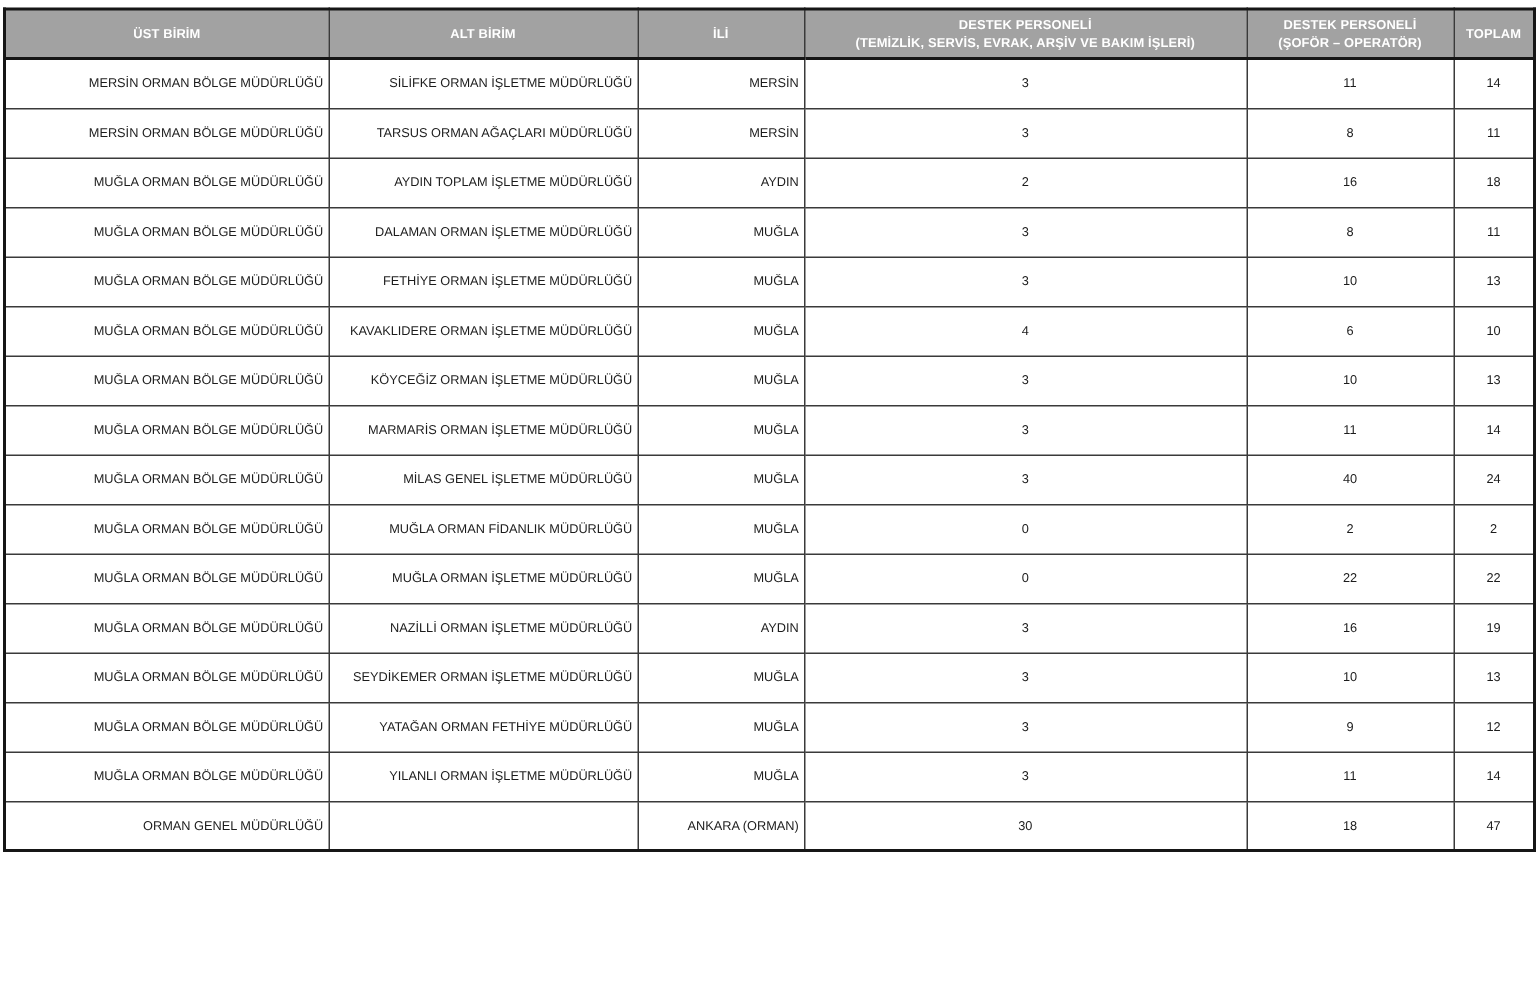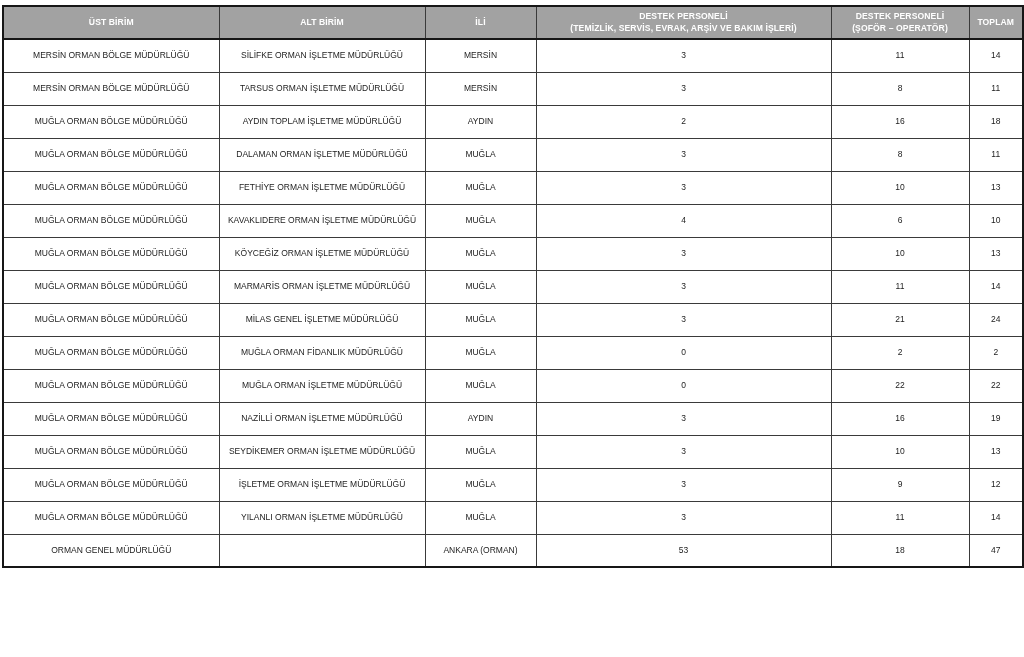--- a/index.html
+++ b/index.html
@@ -54,21 +54,21 @@
   td {
     color: var(--cell-text);
     font-size: 8.5px;
     height: 33px;
     line-height: 1.25;
     padding: 1px 3px;
     border: 1px solid var(--border);
     vertical-align: middle;
     overflow: hidden;
   }
-  td:nth-child(-n+3) { text-align: center; }
+  td:nth-child(-n+3) { text-align: right; }
   td.num { text-align: center; }
 </style>
 </head>
 <body>
 
 <div class="table-wrap">
   <table>
     <colgroup>
       <col class="c1">
         <col class="c2">
@@ -91,21 +91,21 @@
         <tr>
           <td>MERSİN ORMAN BÖLGE MÜDÜRLÜĞÜ</td>
           <td>SİLİFKE ORMAN İŞLETME MÜDÜRLÜĞÜ</td>
           <td>MERSİN</td>
           <td class="num">3</td>
           <td class="num">11</td>
           <td class="num">14</td>
         </tr>
         <tr>
           <td>MERSİN ORMAN BÖLGE MÜDÜRLÜĞÜ</td>
-          <td>TARSUS ORMAN İŞLETME MÜDÜRLÜĞÜ</td>
+          <td>TARSUS ORMAN AĞAÇLARI MÜDÜRLÜĞÜ</td>
           <td>MERSİN</td>
           <td class="num">3</td>
           <td class="num">8</td>
           <td class="num">11</td>
         </tr>
         <tr>
           <td>MUĞLA ORMAN BÖLGE MÜDÜRLÜĞÜ</td>
           <td>AYDIN TOPLAM İŞLETME MÜDÜRLÜĞÜ</td>
           <td>AYDIN</td>
           <td class="num">2</td>
@@ -150,21 +150,21 @@
           <td>MUĞLA</td>
           <td class="num">3</td>
           <td class="num">11</td>
           <td class="num">14</td>
         </tr>
         <tr>
           <td>MUĞLA ORMAN BÖLGE MÜDÜRLÜĞÜ</td>
           <td>MİLAS GENEL İŞLETME MÜDÜRLÜĞÜ</td>
           <td>MUĞLA</td>
           <td class="num">3</td>
-          <td class="num">21</td>
+          <td class="num">40</td>
           <td class="num">24</td>
         </tr>
         <tr>
           <td>MUĞLA ORMAN BÖLGE MÜDÜRLÜĞÜ</td>
           <td>MUĞLA ORMAN FİDANLIK MÜDÜRLÜĞÜ</td>
           <td>MUĞLA</td>
           <td class="num">0</td>
           <td class="num">2</td>
           <td class="num">2</td>
         </tr>
@@ -187,37 +187,37 @@
         <tr>
           <td>MUĞLA ORMAN BÖLGE MÜDÜRLÜĞÜ</td>
           <td>SEYDİKEMER ORMAN İŞLETME MÜDÜRLÜĞÜ</td>
           <td>MUĞLA</td>
           <td class="num">3</td>
           <td class="num">10</td>
           <td class="num">13</td>
         </tr>
         <tr>
           <td>MUĞLA ORMAN BÖLGE MÜDÜRLÜĞÜ</td>
-          <td>İŞLETME ORMAN İŞLETME MÜDÜRLÜĞÜ</td>
+          <td>YATAĞAN ORMAN FETHİYE MÜDÜRLÜĞÜ</td>
           <td>MUĞLA</td>
           <td class="num">3</td>
           <td class="num">9</td>
           <td class="num">12</td>
         </tr>
         <tr>
           <td>MUĞLA ORMAN BÖLGE MÜDÜRLÜĞÜ</td>
           <td>YILANLI ORMAN İŞLETME MÜDÜRLÜĞÜ</td>
           <td>MUĞLA</td>
           <td class="num">3</td>
           <td class="num">11</td>
           <td class="num">14</td>
         </tr>
         <tr>
           <td>ORMAN GENEL MÜDÜRLÜĞÜ</td>
           <td></td>
           <td>ANKARA (ORMAN)</td>
-          <td class="num">53</td>
+          <td class="num">30</td>
           <td class="num">18</td>
           <td class="num">47</td>
         </tr>
       </tbody>
   </table>
 </div>
 
 </body></html>

